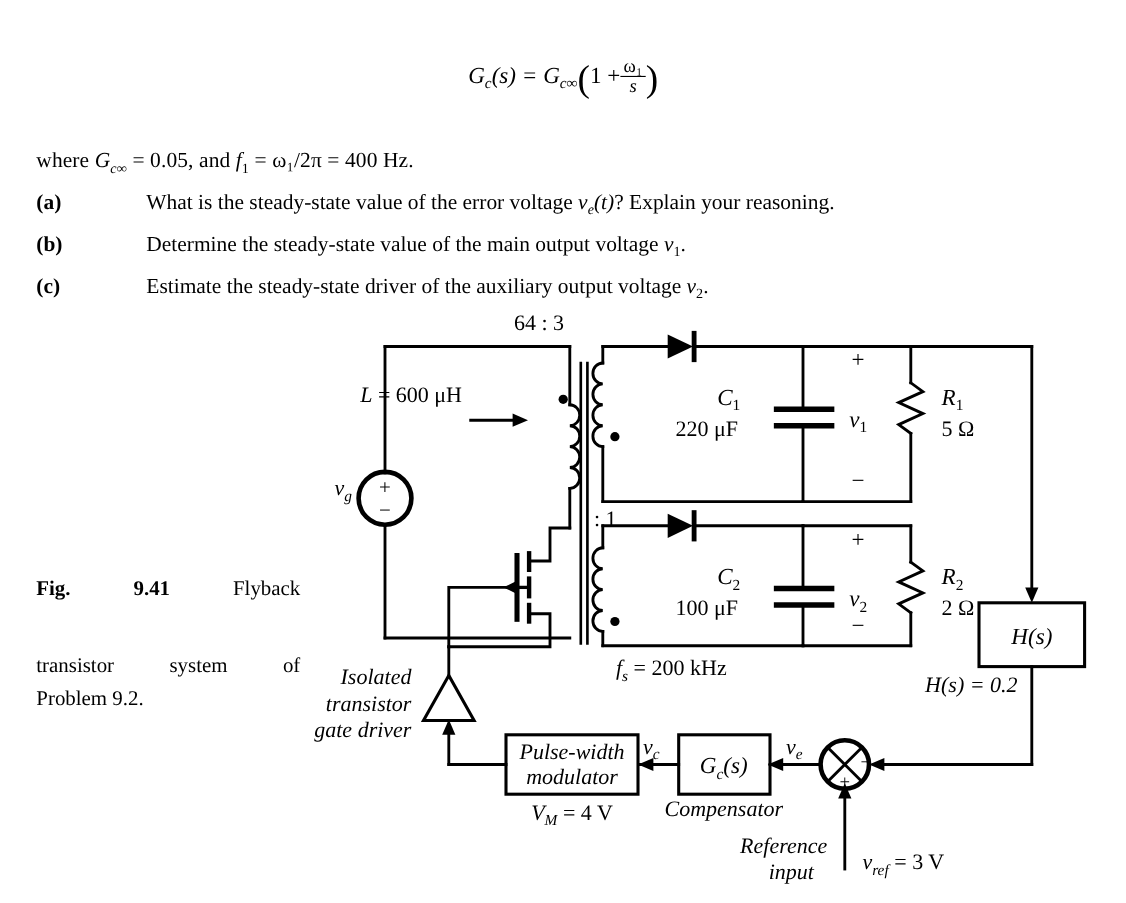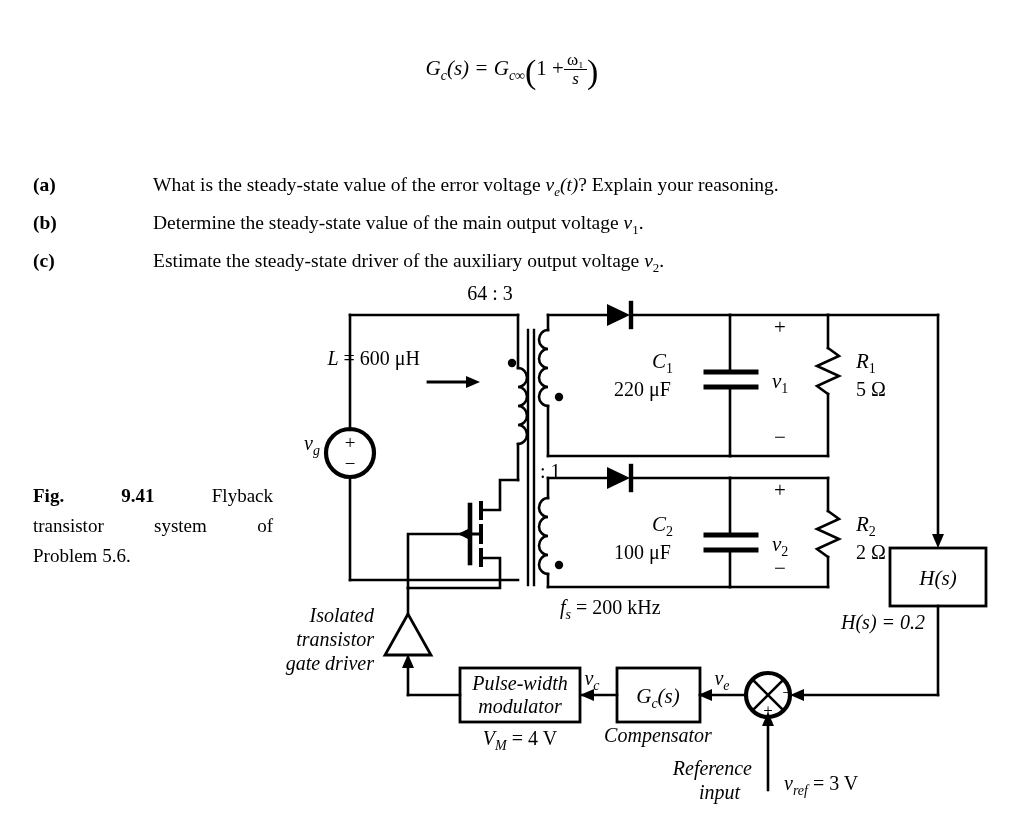--- a/index.html
+++ b/index.html
@@ -25,65 +25,68 @@
   }
   .frac{display:inline-block;vertical-align:middle;font-size:17px;line-height:1.05;position:relative;top:-1px;}
   .frac .num{display:block;border-bottom:1.3px solid #000;padding:0 3px;}
   .frac .den{display:block;padding:0 3px;font-style:italic;}
   sub{font-size:.66em;}
   .whereline{
     position:absolute;left:33px;top:136px;font-size:19.5px;letter-spacing:.1px;
   }
   .qrow{position:absolute;font-size:19.5px;left:33px;}
   .qrow .lbl{position:absolute;left:0;top:0;font-weight:bold;}
-  .qrow .txt{position:absolute;left:120px;top:0;white-space:nowrap;font-family:Liberation Serif, serif;}
+  .qrow .txt{position:absolute;left:100px;top:0;white-space:nowrap;font-family:Liberation Serif, serif;}
   .it{font-style:italic;}
 
   .caption{
     position:absolute;left:33px;top:481px;width:240px;
     font-size:19px;line-height:30px;
     text-align:justify;
   }
   .caption b{font-weight:bold;}
   .capline{display:block;}
-  .capline.j{text-align:justify;text-align-last:justify;}
+  .capline.j{text-align:justify;text-align-last:justify;margin-top:40px;}
 
   
   svg.circuit{position:absolute;left:0;top:0;width:1024px;height:821px;}
   .lbl-txt{font-family:"Liberation Serif",serif;font-size:20px;}
   .lbl-it{font-family:"Liberation Serif",serif;font-size:20px;font-style:italic;}
 </style>
 </head>
 <body>
 
 <div class="page">
 
   <div class="eq">
     <span class="math"><span>G</span><sub>c</sub></span><span class="math">(s) =</span>
     <span class="math"><span>G</span><sub>c∞</sub></span><span class="paren">(</span><span>1 +</span><span class="frac"><span class="num">ω₁</span><span class="den">s</span></span><span class="paren">)</span>
   </div>
 
+  <div class="whereline">
+    <span>where </span><span class="it">G</span><sub class="it">c∞</sub><span> = 0.05, and </span><span class="it">f</span><sub>1</sub><span> = ω₁/2π = 400 Hz.</span>
+  </div>
 
   <div class="qrow" style="top:174px">
     <span class="lbl">(a)</span>
     <span class="txt"><span>What is the steady-state value of the error voltage </span><span class="it">v</span><sub class="it">e</sub><span class="it">(t)</span><span></span>? Explain your reasoning.</span>
   </div>
   <div class="qrow" style="top:212px">
     <span class="lbl">(b)</span>
     <span class="txt"><span>Determine the steady-state value of the main output voltage </span><span class="it">v</span><sub>1</sub><span>.</span></span>
   </div>
   <div class="qrow" style="top:250px">
     <span class="lbl">(c)</span>
     <span class="txt"><span>Estimate the steady-state driver of the auxiliary output voltage </span><span class="it">v</span><sub>2</sub><span>.</span></span>
   </div>
 
   <div class="caption">
     <span class="capline j"><b>Fig.</b> <b>9.41</b> <span>Flyback</span></span>
     <span class="capline j">transistor system of</span>
-    <span class="capline">Problem 5.6.</span>
+    <span class="capline">Problem 9.2.</span>
   </div>
 
   <svg class="circuit" viewBox="0 0 1024 821">
     <defs>
       <marker id="arrowhead" markerWidth="9" markerHeight="9" refX="8" refY="4.5" orient="auto">
         <path d="M0,0 L9,4.5 L0,9 Z" fill="#000"></path>
       </marker>
     </defs>
     <g stroke="#000" stroke-width="2.6" fill="none" stroke-linecap="square">
 

